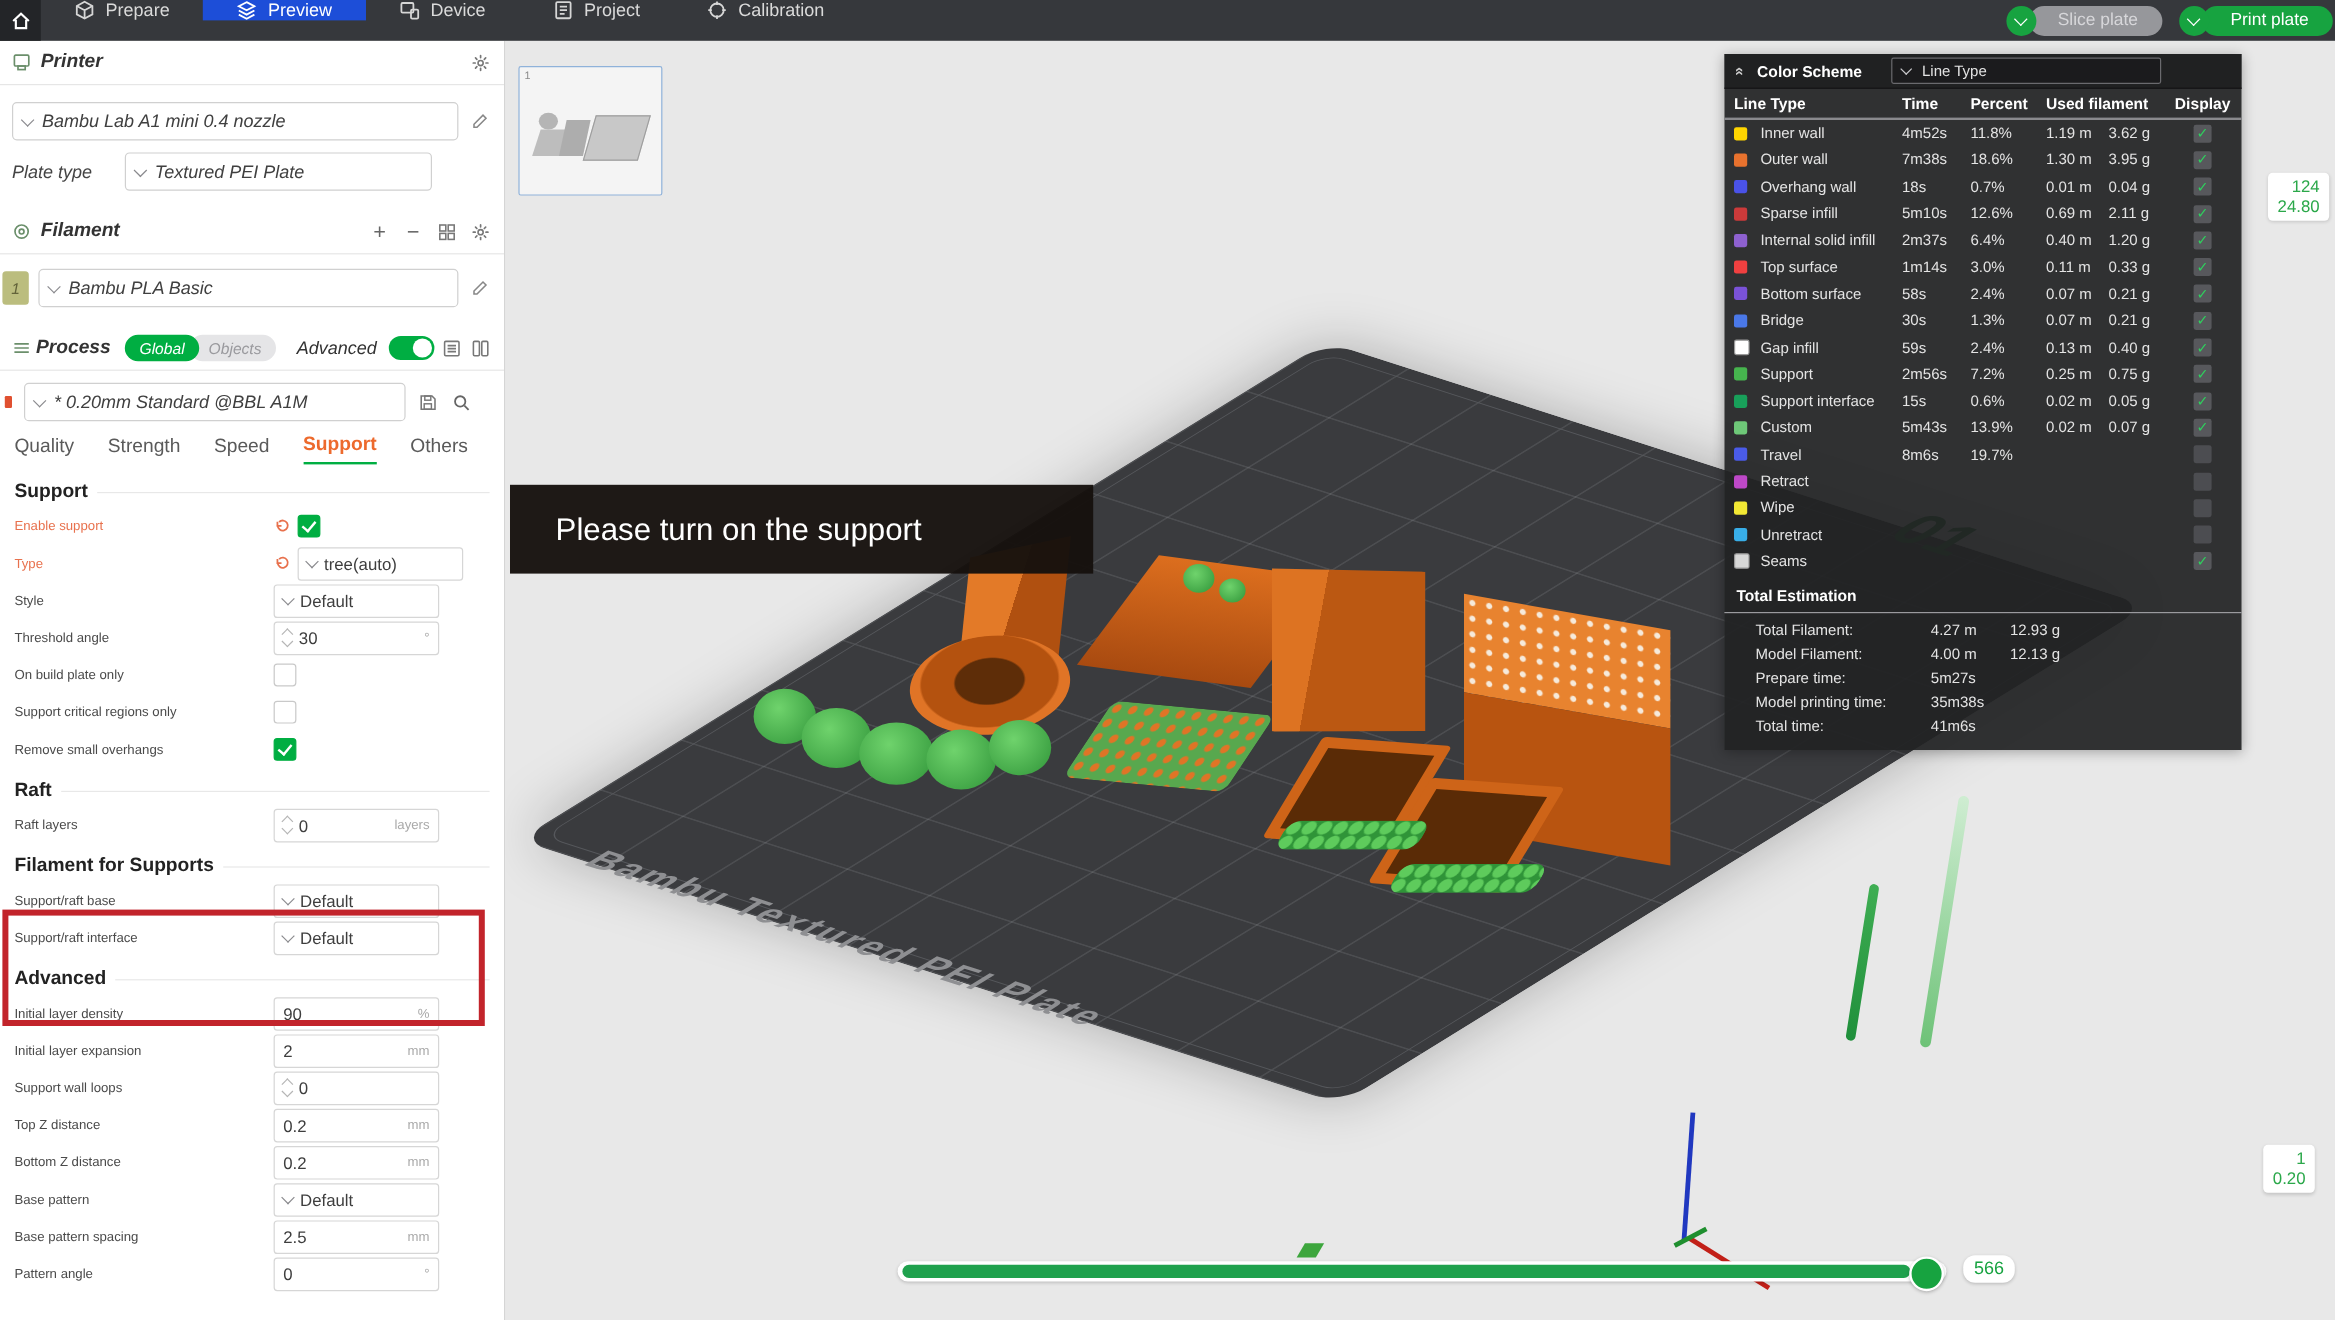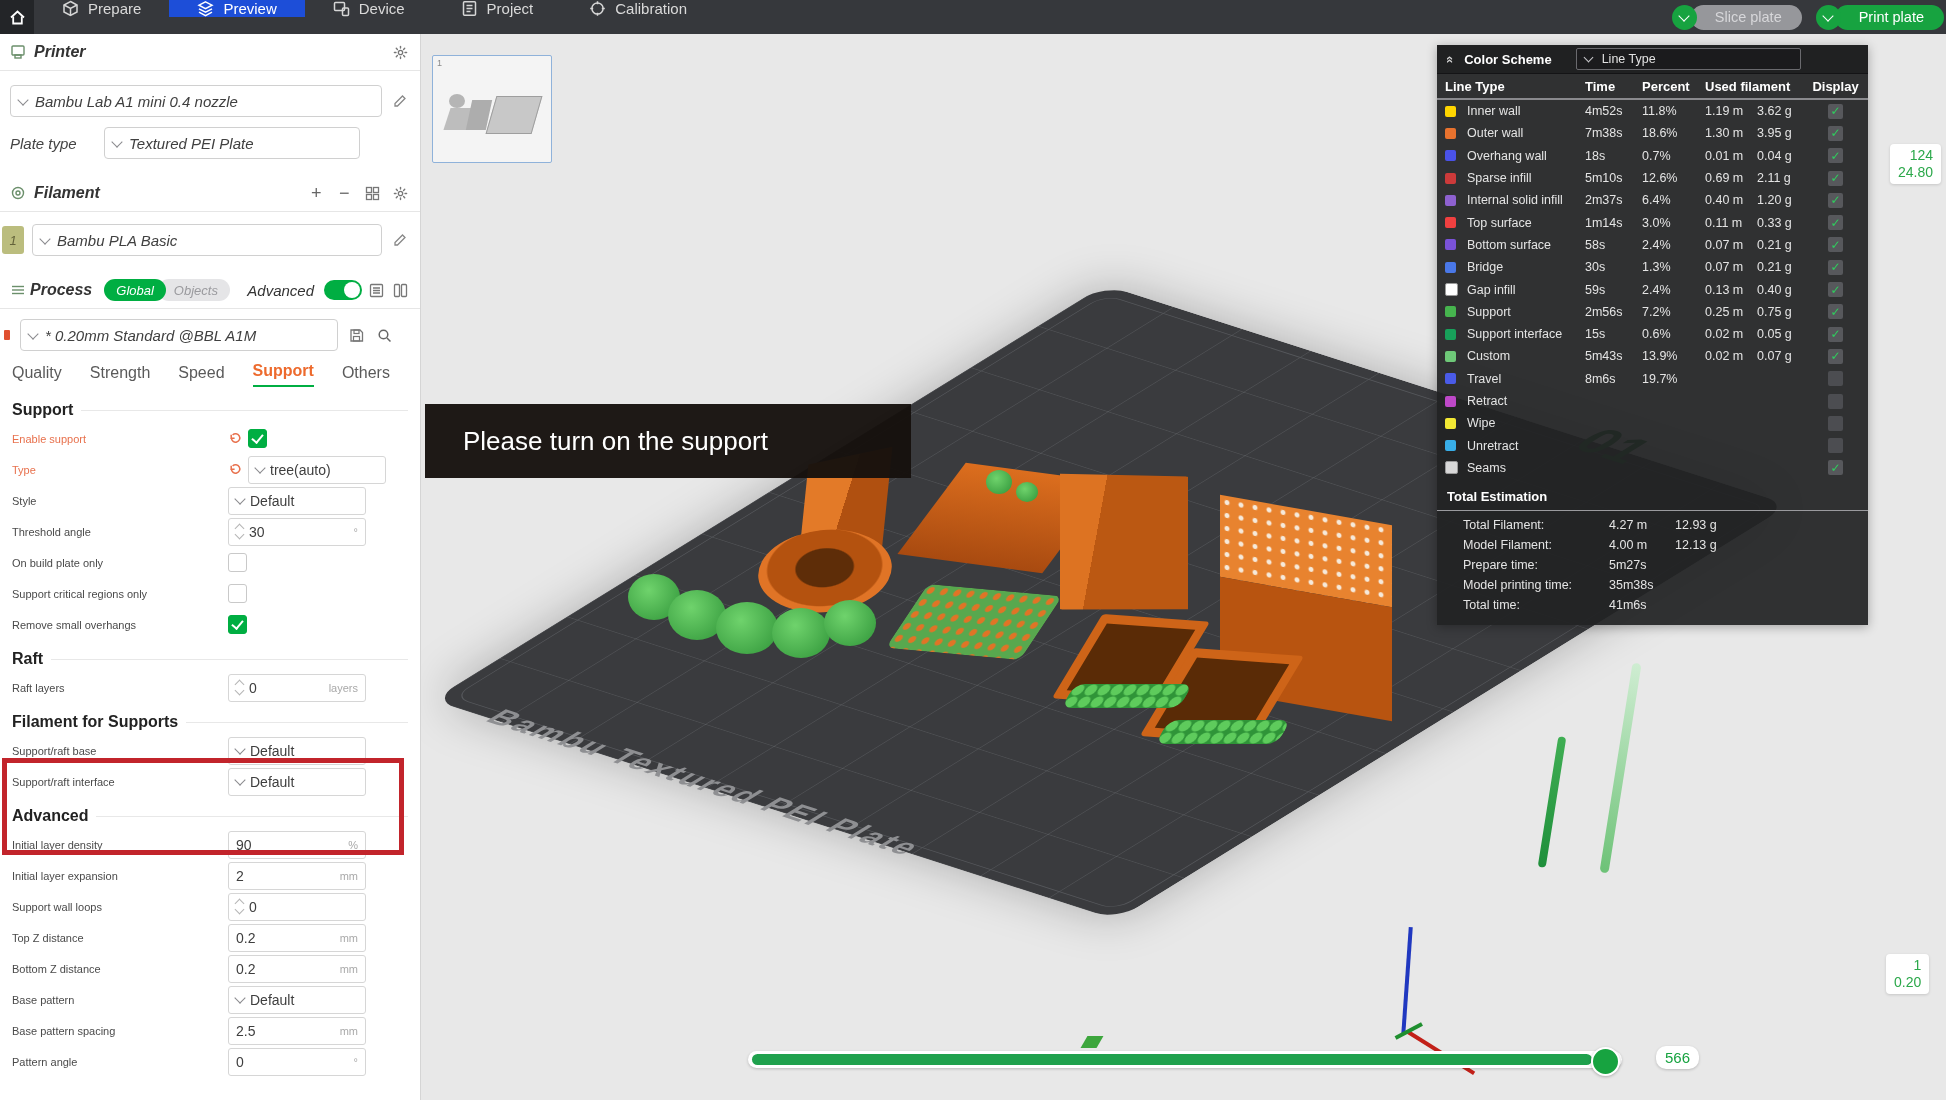--- a/index.html
+++ b/index.html
@@ -107,21 +107,21 @@
   .est-line{height:1px;background:#9A9A9E;margin:0 0 4px;}
   .est-row{display:grid;grid-template-columns:146px 66px auto;padding:0 26px;height:20px;
            align-items:center;font-size:12.5px;color:#E4E4E4;}
   
   .hslider{position:absolute;left:328px;top:1017px;width:874px;height:17px;background:#FFF;border-radius:9px;
            z-index:8;box-shadow:0 1px 3px rgba(0,0,0,0.2);}
   .hslider .fill{position:absolute;left:4px;top:3px;bottom:3px;width:calc(100% - 34px);background:#1FA14D;border-radius:6px;}
   .hslider .knob{position:absolute;right:2px;top:-4px;width:25px;height:25px;border-radius:50%;background:#17A340;
                  border:2px solid #FFF;box-shadow:0 1px 3px rgba(0,0,0,0.25);}
   .slider-val{position:absolute;left:1216px;top:1012px;background:#FFF;border-radius:10px;padding:3px 9px;
-              font-size:15px;color:#17A340;z-index:8;box-shadow:0 1px 3px rgba(0,0,0,0.2);margin-left:20px;}
+              font-size:15px;color:#17A340;z-index:8;box-shadow:0 1px 3px rgba(0,0,0,0.2);}
   .layerbadge{position:absolute;background:#FFF;border-radius:4px;padding:3px 8px;z-index:8;
               font-size:14px;color:#2BA84A;text-align:right;line-height:17px;box-shadow:0 1px 3px rgba(0,0,0,0.15);}
   .axis{position:absolute;z-index:4;}
   svg.ic{display:block;}
 </style>
 </head>
 <body>
 
 <header class="topbar">
   <div class="homebox">

